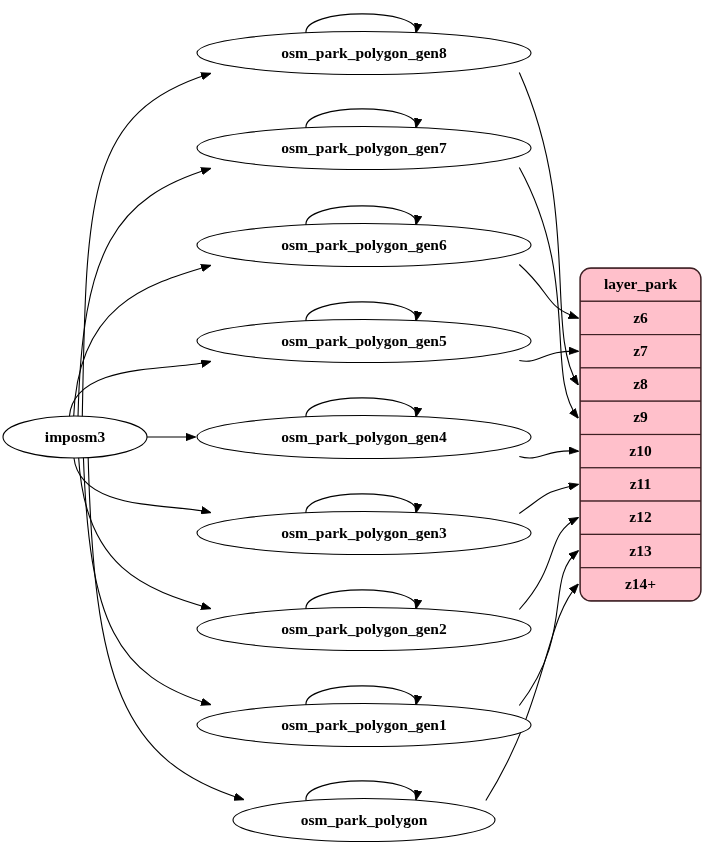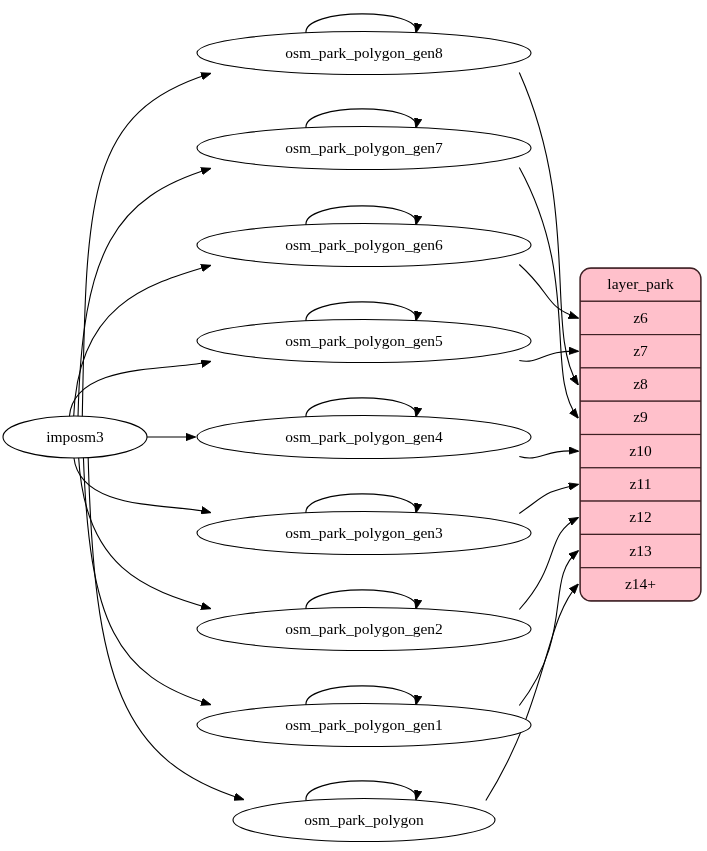--- a/index.html
+++ b/index.html
@@ -9,20 +9,21 @@
   }
   body {
     font-family: "Liberation Serif", serif;
   }
   #canvas {
     position: relative;
     width: 707px;
     height: 851px;
     background: #ffffff;
     overflow: hidden;
+    font-weight: bold;
   }
   svg.graph {
     position: absolute;
     left: 0;
     top: 0;
     width: 707px;
     height: 851px;
   }
   .node-ellipse {
     fill: #ffffff;

